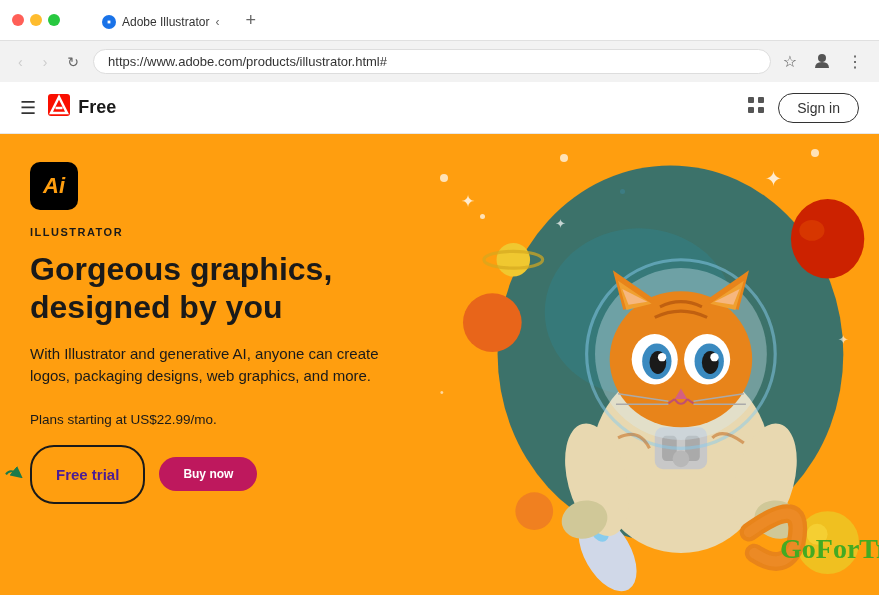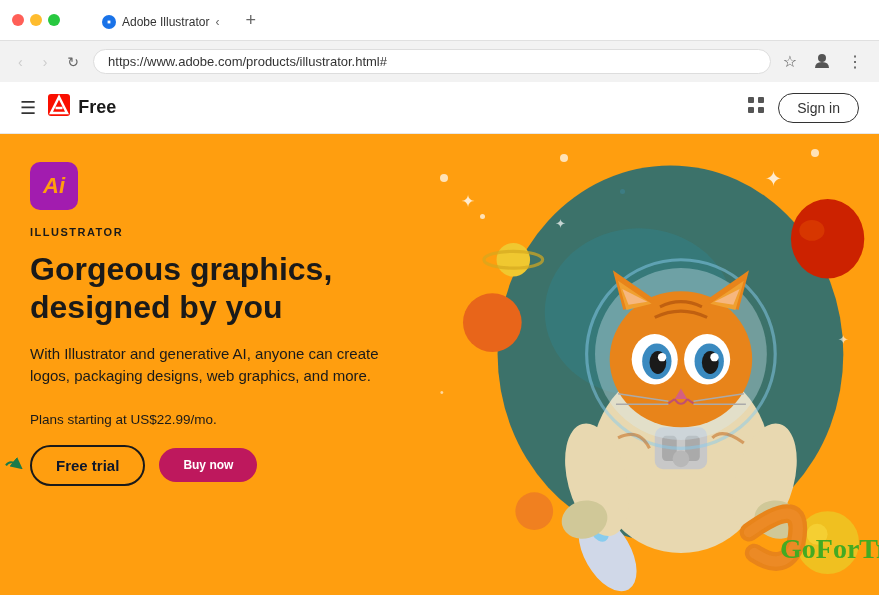--- a/index.html
+++ b/index.html
@@ -167,21 +167,21 @@
       display: flex;
     }
     .hero-left {
       padding: 28px 30px;
       flex: 0 0 420px;
       position: relative;
       z-index: 2;
     }
     .ai-logo {
       width: 48px; height: 48px;
-      background: #a21caf;
+      background: #000000;
       border-radius: 10px;
       display: flex; align-items: center; justify-content: center;
       color: #FF9E0F;
       font-size: 22px;
       font-weight: 900;
       font-style: italic;
       margin-bottom: 16px;
     }
     .product-label {
       font-size: 11px;
@@ -221,24 +221,24 @@
       top: 50%;
       transform: translateY(-50%);
     }
     .arrow-svg {
       width: 24px; height: 24px;
     }
     .free-trial-btn {
       border: 2px solid #1a1a1a;
       background: transparent;
       border-radius: 24px;
-      padding: 10px 24px;
+      padding: 19px 24px;
       font-size: 15px;
       cursor: pointer;
-      color: #0f172a;
+      color: #4c1d95;
       font-weight: 600;
     }
     .buy-now-btn {
       background: #be185d;
       border: none;
       border-radius: 24px;
       padding: 10px 24px;
       font-size: 12px;
       cursor: pointer;
       color: #fff;

